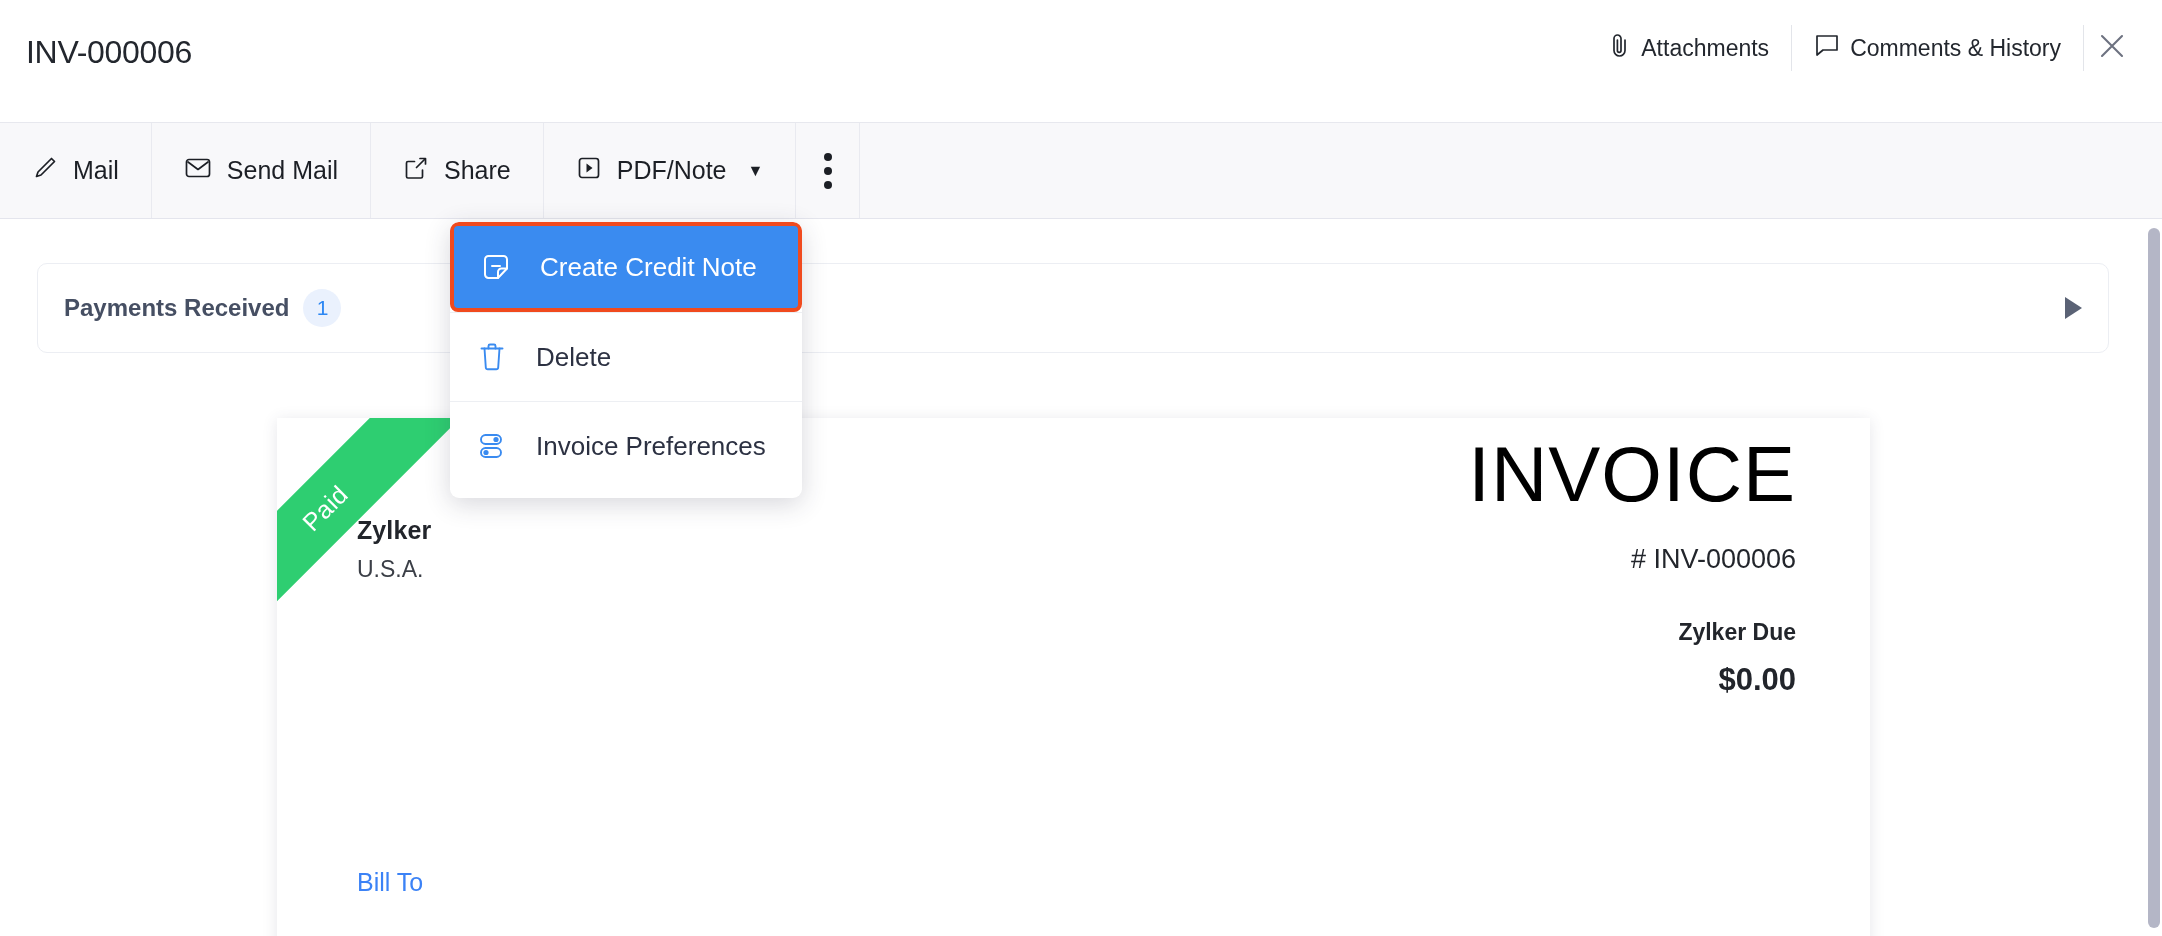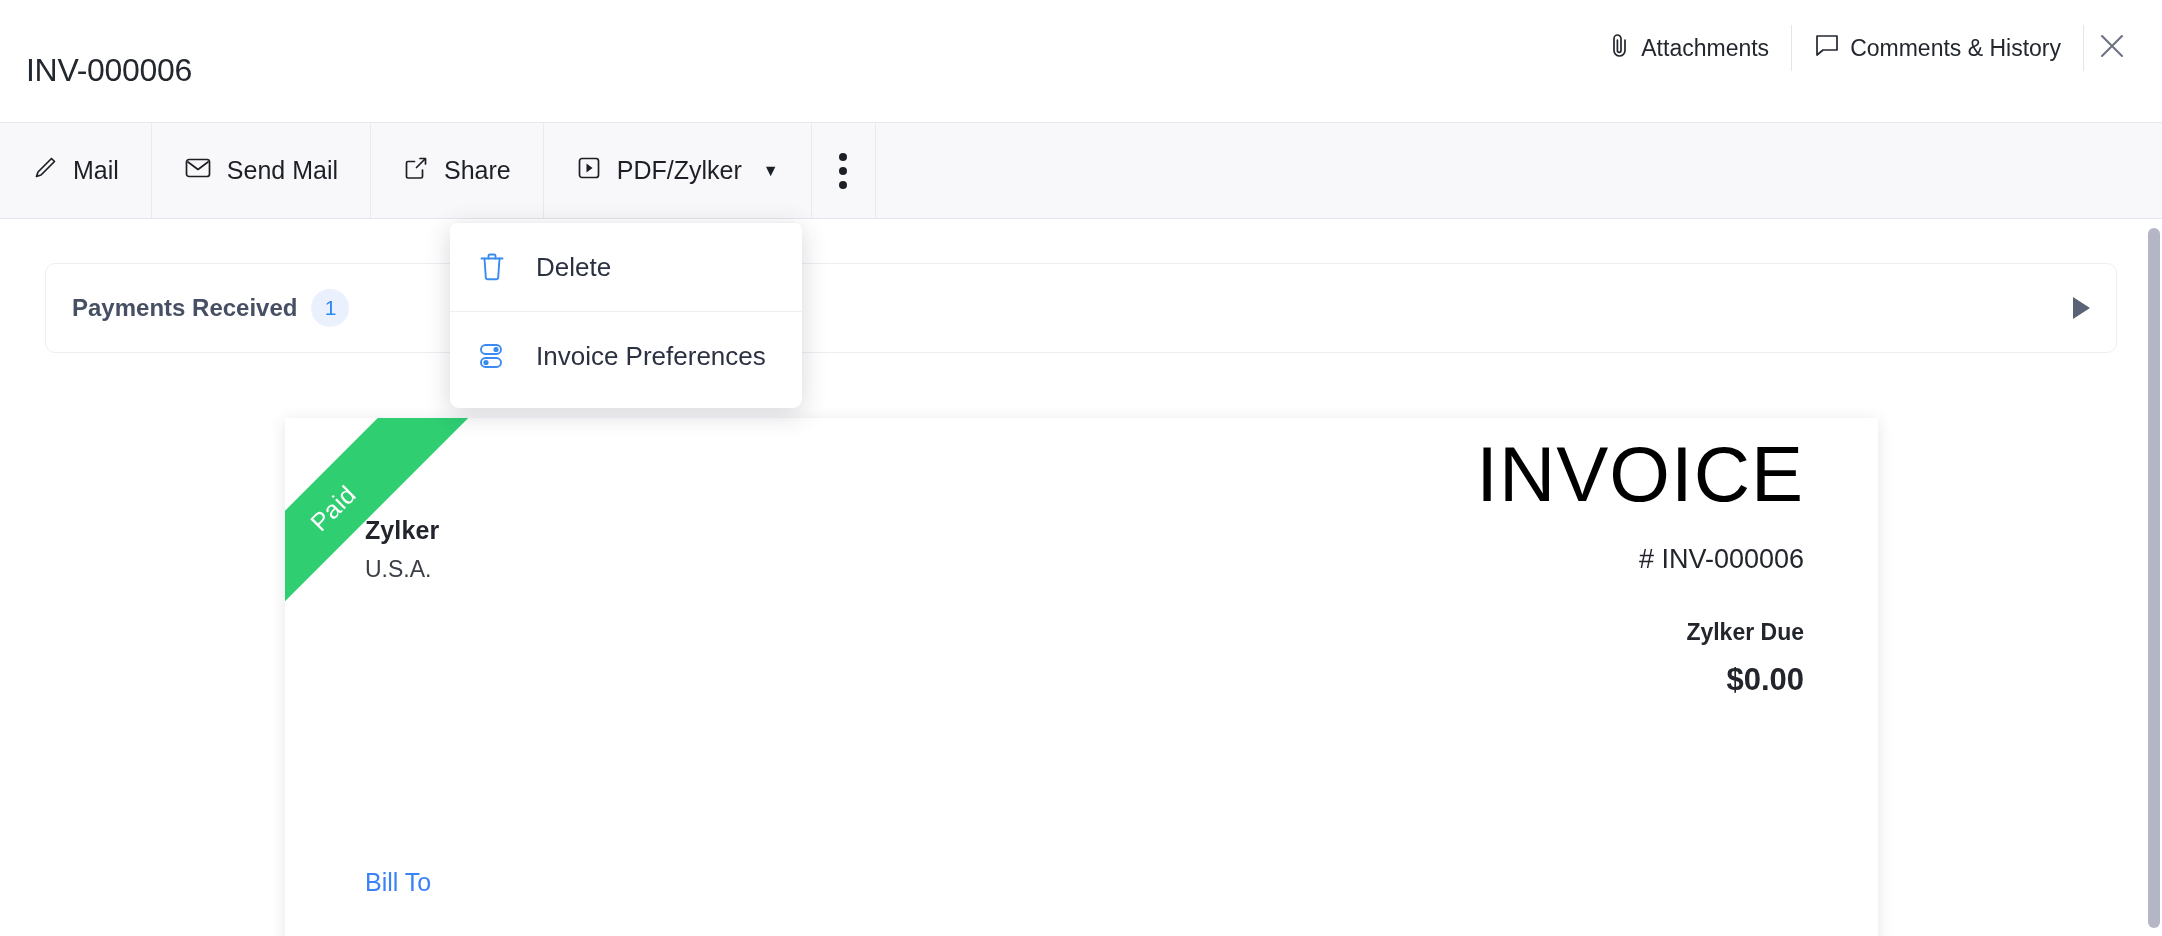--- a/index.html
+++ b/index.html
@@ -26,21 +26,21 @@
     width: 2162px;
     height: 122px;
     background: #ffffff;
     display: flex;
     align-items: center;
   }
 
   .header-title {
     position: absolute;
     left: 26px;
-    top: 52px;
+    top: 34px;
     font-size: 32px;
     font-weight: 400;
     color: #23272e;
     letter-spacing: -0.3px;
   }
 
   .header-right {
     position: absolute;
     right: 22px;
     top: 26px;
@@ -122,21 +122,21 @@
   .tb-kebab i {
     display: block;
     width: 8px; height: 8px;
     border-radius: 50%;
     background: #1c1f25;
   }
 
   
   .body-area {
     position: absolute;
-    left: 8px; top: 219px;
+    left: 0; top: 219px;
     width: 2146px;
     height: 717px;
     background: #ffffff;
     overflow: hidden;
   }
 
   
   .pay-card {
     position: absolute;
     left: 37px;
@@ -423,21 +423,21 @@
       <span>Share</span>
     </div>
 
     <div class="tb-btn">
       <span>
         <svg width="26" height="26" viewBox="0 0 26 26" fill="none" stroke="#1c1f25" stroke-width="1.7" stroke-linecap="round" stroke-linejoin="round">
           <rect x="3.5" y="3.5" width="19" height="19" rx="2.5"></rect>
           <path d="M10.5 8.5l6 4.5-6 4.5z" fill="#1c1f25" stroke="none"></path>
         </svg>
       </span>
-      <span>PDF/Zylker</span>
+      <span>PDF/Note</span>
       <span class="tb-caret">▼</span>
     </div>
 
     <div class="tb-kebab">
       <i></i>
       <i></i>
       <i></i>
     </div>
   </div>
 
@@ -468,20 +468,30 @@
         <div class="doc-bal-label">Zylker Due</div>
         <div class="doc-bal-value">$0.00</div>
       </div>
 
       <div class="doc-billto">Bill To</div>
     </div>
   </div>
 
   <div class="menu">
 
+    <div class="menu-item highlighted">
+      <span class="menu-icon">
+        <svg width="34" height="34" viewBox="0 0 34 34" fill="none" stroke="#ffffff" stroke-width="2" stroke-linecap="round" stroke-linejoin="round">
+          <path d="M6 9.5A3.5 3.5 0 0 1 9.5 6h15A3.5 3.5 0 0 1 28 9.5v9L19 28H9.5A3.5 3.5 0 0 1 6 24.5z"></path>
+          <path d="M28 18.5h-5.5A3.5 3.5 0 0 0 19 22v6"></path>
+          <path d="M13 16h8"></path>
+        </svg>
+      </span>
+      <span>Create Credit Note</span>
+    </div>
 
     <div class="menu-divider"></div>
 
     <div class="menu-item">
       <span class="menu-icon">
         <svg width="30" height="32" viewBox="0 0 30 32" fill="none" stroke="#3a8bf0" stroke-width="1.9" stroke-linecap="round" stroke-linejoin="round">
           <path d="M4.5 7.5h21"></path>
           <path d="M11.5 7.5V5a1.5 1.5 0 0 1 1.5-1.5h4A1.5 1.5 0 0 1 18.5 5v2.5"></path>
           <path d="M7.5 7.5l1.3 19A2 2 0 0 0 10.8 28.3h8.4a2 2 0 0 0 2-1.8l1.3-19"></path>
         </svg>

